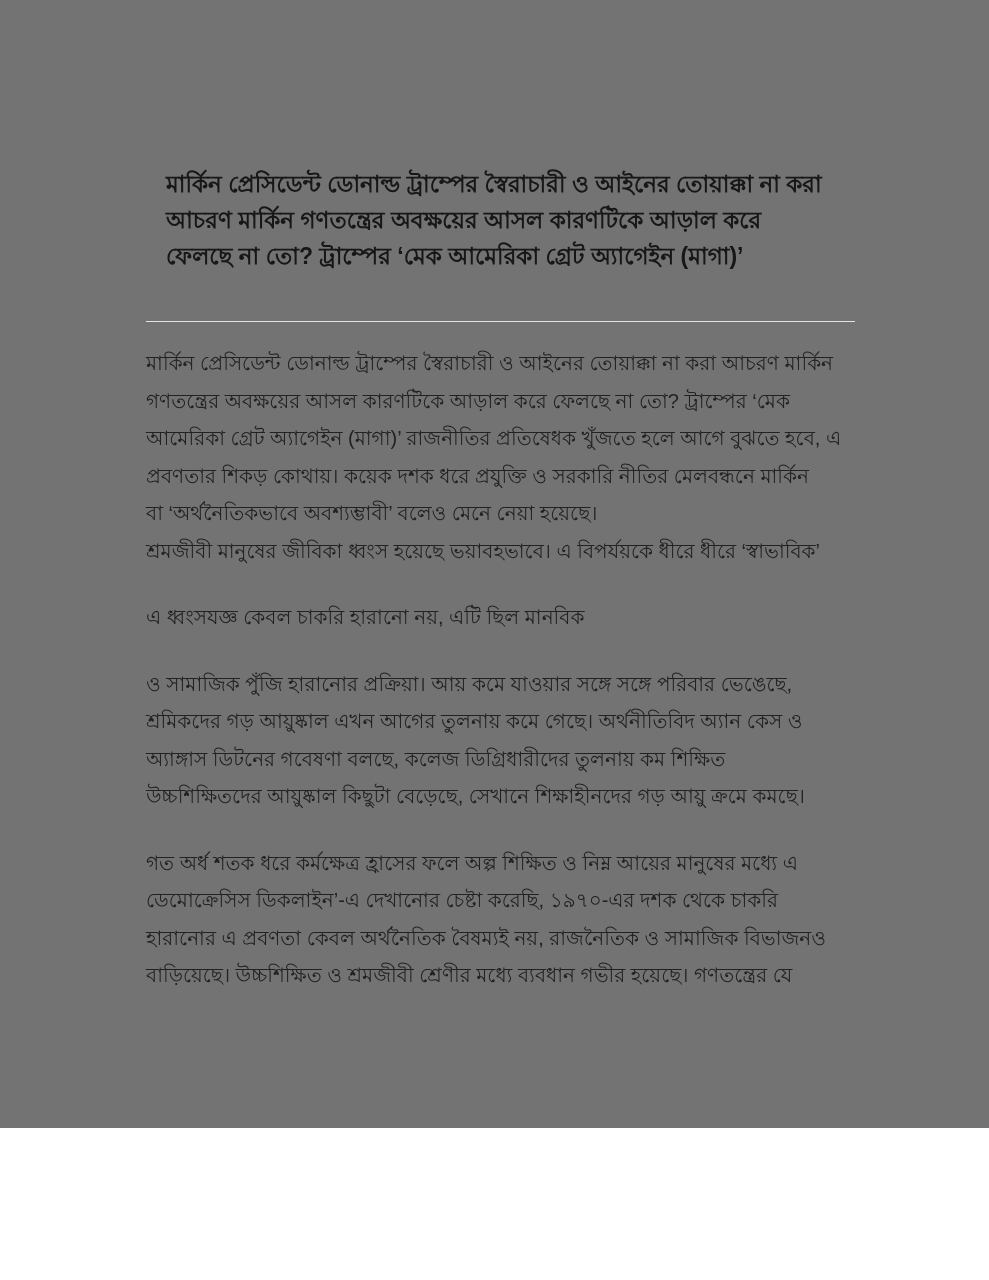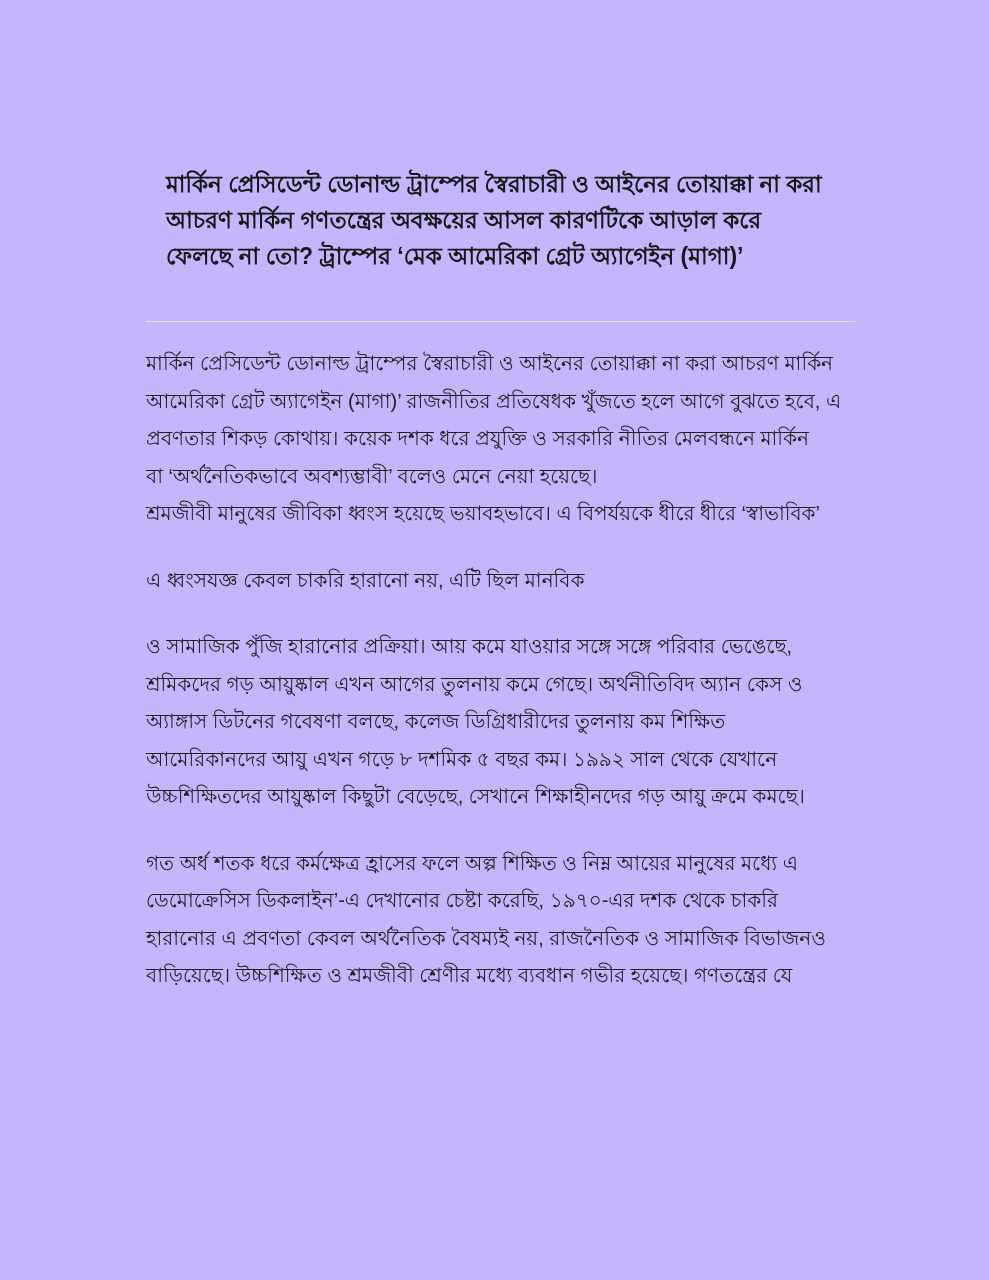--- a/index.html
+++ b/index.html
@@ -3,22 +3,22 @@
 <meta charset="utf-8">
 <style>
   html, body {
     margin: 0;
     padding: 0;
     background: #ffffff;
   }
   .page {
     position: relative;
     width: 989px;
-    height: 1280px;
-    background: #c4b5fd;
+    height: 1128px;
+    background: #737373;
     overflow: hidden;
     font-family: "Liberation Sans", "DejaVu Sans", sans-serif;
     color: #1e1e1e;
   }
   .content {
     position: absolute;
     left: 146px;
     top: 0;
     width: 709px;
   }
@@ -60,33 +60,33 @@
         <div class="line">মার্কিন প্রেসিডেন্ট ডোনাল্ড ট্রাম্পের স্বৈরাচারী ও আইনের তোয়াক্কা না করা</div>
         <div class="line">আচরণ মার্কিন গণতন্ত্রের অবক্ষয়ের আসল কারণটিকে আড়াল করে</div>
         <div class="line">ফেলছে না তো? ট্রাম্পের ‘মেক আমেরিকা গ্রেট অ্যাগেইন (মাগা)’</div>
       </div>
 
     <hr class="divider">
 
     <div class="body-text">
       <div class="paragraph">
           <div class="line">মার্কিন প্রেসিডেন্ট ডোনাল্ড ট্রাম্পের স্বৈরাচারী ও আইনের তোয়াক্কা না করা আচরণ মার্কিন</div>
+          <div class="line">গণতন্ত্রের অবক্ষয়ের আসল কারণটিকে আড়াল করে ফেলছে না তো? ট্রাম্পের ‘মেক</div>
           <div class="line">আমেরিকা গ্রেট অ্যাগেইন (মাগা)’ রাজনীতির প্রতিষেধক খুঁজতে হলে আগে বুঝতে হবে, এ</div>
           <div class="line">প্রবণতার শিকড় কোথায়। কয়েক দশক ধরে প্রযুক্তি ও সরকারি নীতির মেলবন্ধনে মার্কিন</div>
           <div class="line">বা ‘অর্থনৈতিকভাবে অবশ্যম্ভাবী’ বলেও মেনে নেয়া হয়েছে।</div>
           <div class="line">শ্রমজীবী মানুষের জীবিকা ধ্বংস হয়েছে ভয়াবহভাবে। এ বিপর্যয়কে ধীরে ধীরে ‘স্বাভাবিক’</div>
         </div>
       <div class="paragraph">
           <div class="line">এ ধ্বংসযজ্ঞ কেবল চাকরি হারানো নয়, এটি ছিল মানবিক</div>
         </div>
       <div class="paragraph">
           <div class="line">ও সামাজিক পুঁজি হারানোর প্রক্রিয়া। আয় কমে যাওয়ার সঙ্গে সঙ্গে পরিবার ভেঙেছে,</div>
           <div class="line">শ্রমিকদের গড় আয়ুষ্কাল এখন আগের তুলনায় কমে গেছে। অর্থনীতিবিদ অ্যান কেস ও</div>
           <div class="line">অ্যাঙ্গাস ডিটনের গবেষণা বলছে, কলেজ ডিগ্রিধারীদের তুলনায় কম শিক্ষিত</div>
-          <div class="line">আমেরিকানদের আয়ু এখন গড়ে ৮ দশমিক ৫ বছর কম। ১৯৯২ সাল থেকে যেখানে</div>
           <div class="line">উচ্চশিক্ষিতদের আয়ুষ্কাল কিছুটা বেড়েছে, সেখানে শিক্ষাহীনদের গড় আয়ু ক্রমে কমছে।</div>
         </div>
       <div class="paragraph">
           <div class="line">গত অর্ধ শতক ধরে কর্মক্ষেত্র হ্রাসের ফলে অল্প শিক্ষিত ও নিম্ন আয়ের মানুষের মধ্যে এ</div>
           <div class="line">ডেমোক্রেসিস ডিকলাইন’-এ দেখানোর চেষ্টা করেছি, ১৯৭০-এর দশক থেকে চাকরি</div>
           <div class="line">হারানোর এ প্রবণতা কেবল অর্থনৈতিক বৈষম্যই নয়, রাজনৈতিক ও সামাজিক বিভাজনও</div>
           <div class="line">বাড়িয়েছে। উচ্চশিক্ষিত ও শ্রমজীবী শ্রেণীর মধ্যে ব্যবধান গভীর হয়েছে। গণতন্ত্রের যে</div>
         </div>
     </div>
 

